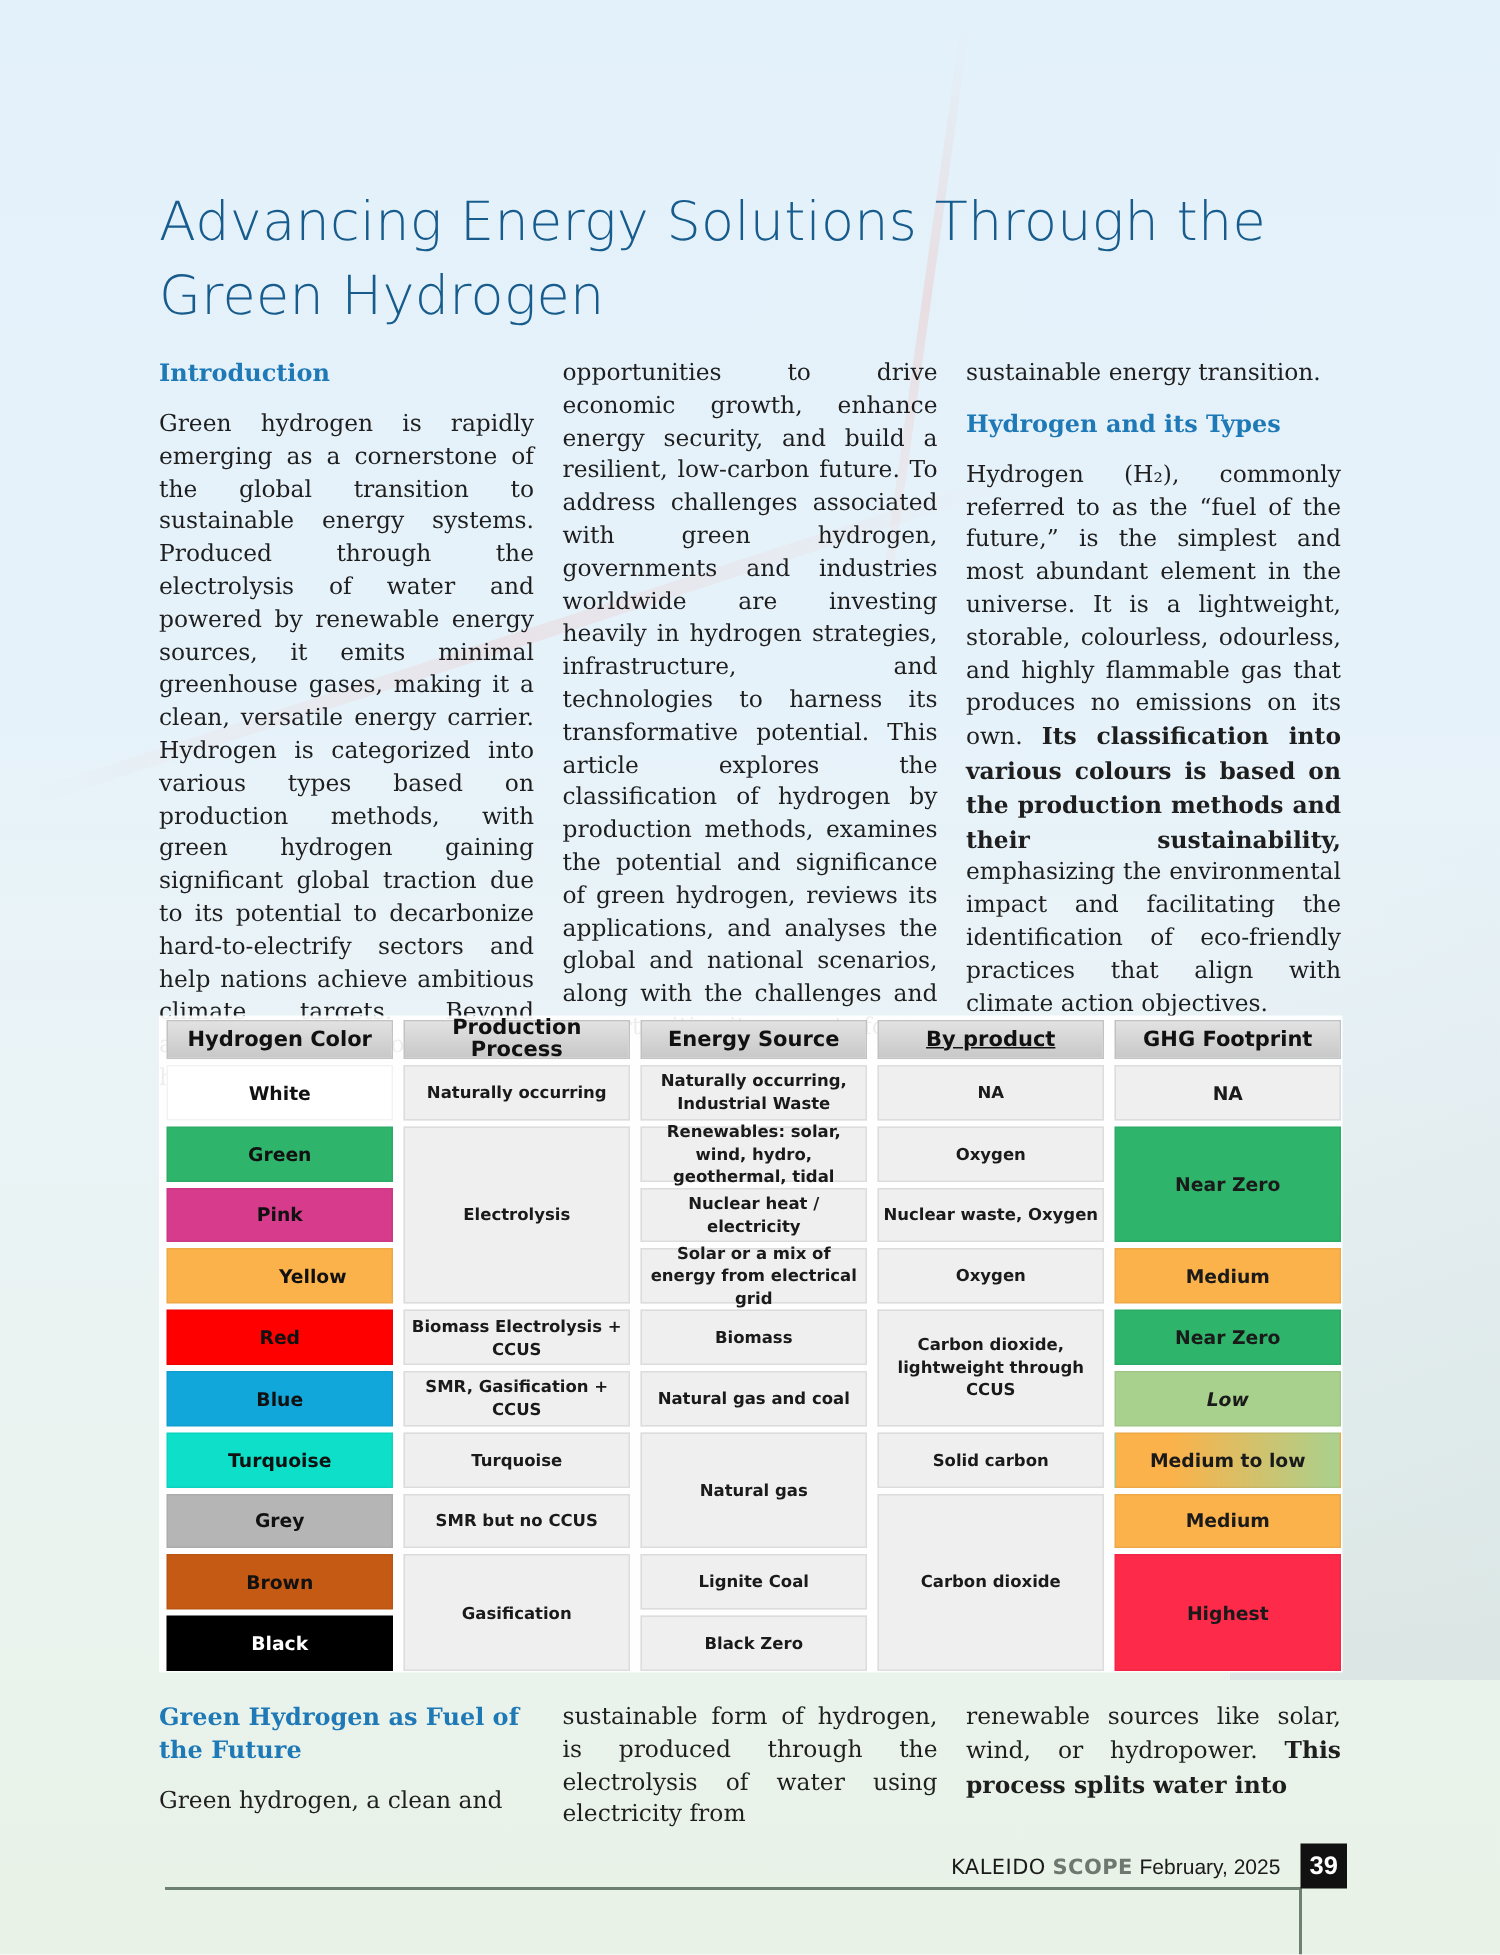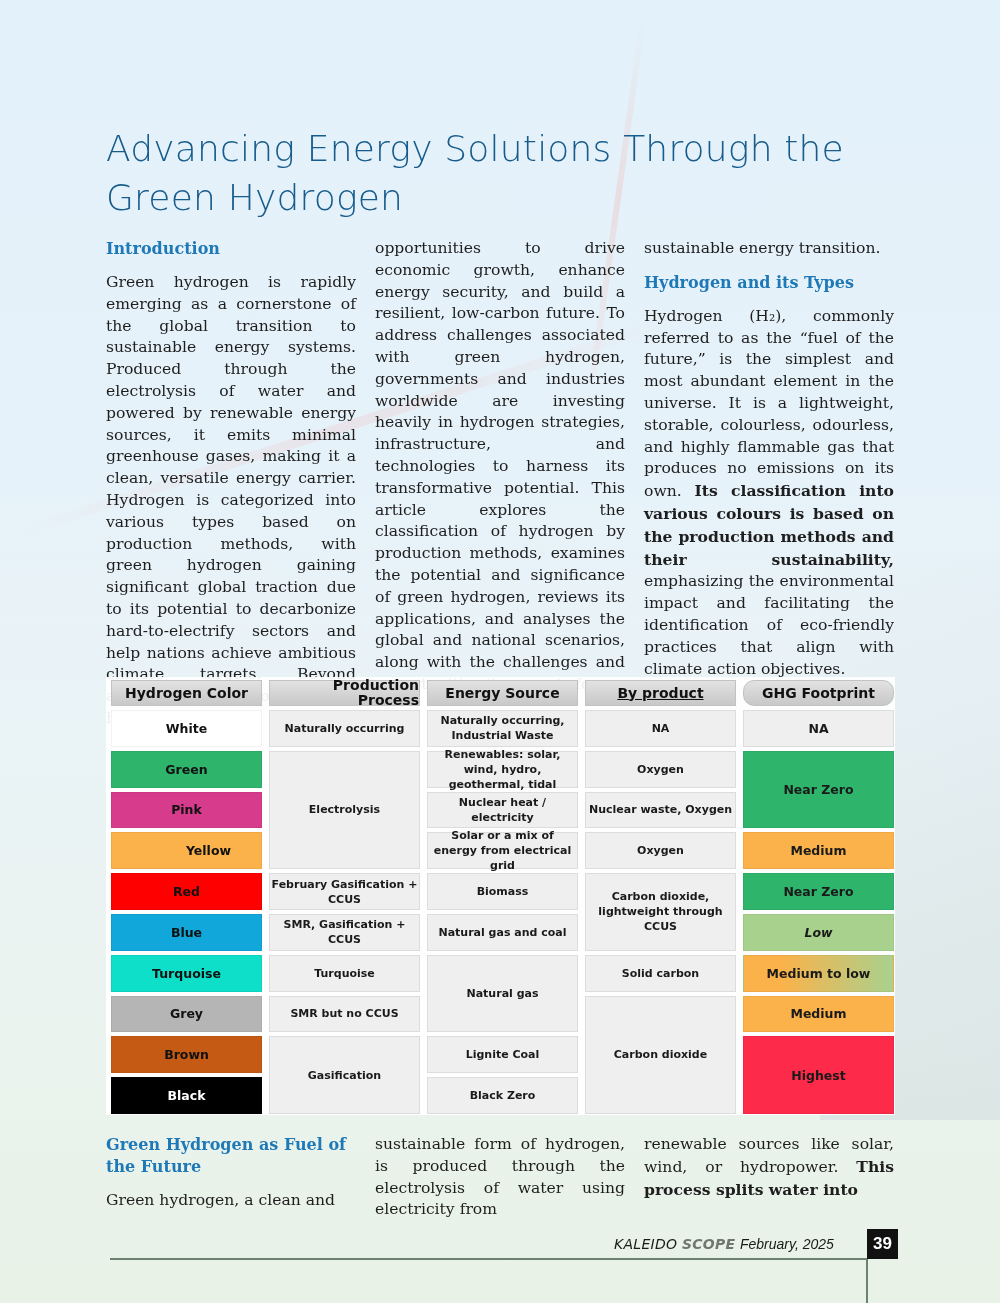--- a/index.html
+++ b/index.html
@@ -70,36 +70,36 @@
   }
   .cell {
     margin: 2px 3px;
     display: flex; align-items: center; justify-content: center; text-align: center;
     background: #efefef; border: 1px solid #dcdcdc;
     font-size: 11px; line-height: 15px; color: #1a1a1a;
   }
   .hdr {
     background: linear-gradient(180deg, #e2e2e2, #c8c8c8);
     border: 1px solid #c2c2c2;
-    font-size: 14px; color: #111; text-align: right;
+    font-size: 14px; color: #111;
   }
   .color-cell { font-size: 12.5px; border: 1px solid rgba(0,0,0,0.05); text-align: center; }
   .ghg { font-size: 12.5px; border: 1px solid rgba(0,0,0,0.05); }
 
   
   .footer-line {
     position: absolute; left: 110px; top: 1258px; width: 758px; height: 2px; background: #6e8070;
   }
   .footer-vline {
     position: absolute; left: 866px; top: 1258px; width: 2px; height: 45px; background: #6e8070;
   }
   .footer-text {
-    position: absolute; left: 614px; top: 1236px;
+    position: absolute; left: 634px; top: 1236px;
     font-family: "DejaVu Sans", "Liberation Sans", sans-serif;
-    font-size: 14px; color: #1a1a1a; white-space: nowrap; font-style: italic;
+    font-size: 14px; color: #1a1a1a; white-space: nowrap;
   }
   .footer-text .mag1 { letter-spacing: 0.3px; }
   .footer-text .mag2 { font-weight: bold; color: #707770; letter-spacing: 0.3px; }
   .footer-text .date { font-family: "Liberation Sans Narrow", "Liberation Sans", sans-serif; font-size: 14px; }
   .page-num {
     position: absolute; left: 867px; top: 1229px; width: 31px; height: 30px;
     background: #111; color: #fff;
     font-family: "Liberation Sans", sans-serif; font-weight: bold; font-size: 17px;
     display: flex; align-items: center; justify-content: center;
   }
@@ -131,34 +131,34 @@
   <div class="heading">Hydrogen and its Types</div>
   <div class="gap-s"></div>
   <p><span>Hydrogen (H₂), commonly referred to as the “fuel of the future,” is the simplest and most abundant element in the universe. It is a lightweight, storable, colourless, odourless, and highly flammable gas that produces no emissions on its own. </span><b>Its classification into various colours is based on the production methods and their sustainability,</b><span> emphasizing the environmental impact and facilitating the identification of eco-friendly practices that align with climate action objectives.</span></p>
 </div>
 
 <div class="htable" id="htable">
     <div class="cell hdr" style="grid-area: 1 / 1 / 2;">Hydrogen Color</div>
     <div class="cell hdr" style="grid-area: 1 / 2 / 2;">Production Process</div>
     <div class="cell hdr" style="grid-area: 1 / 3 / 2;">Energy Source</div>
     <div class="cell hdr" style="grid-area: 1 / 4 / 2; text-decoration: underline;">By product</div>
-    <div class="cell hdr" style="grid-area: 1 / 5 / 2; border-radius: 11px;">GHG Footprint</div>
+    <div class="cell hdr" style="grid-area: 1 / 5 / 2;">GHG Footprint</div>
     <div class="cell color-cell" style="grid-area: 2 / 1 / 3; background: rgb(255, 255, 255); color: rgb(17, 17, 17);">White</div>
     <div class="cell color-cell" style="grid-area: 3 / 1 / 4; background: rgb(46, 181, 107); color: rgb(17, 17, 17);">Green</div>
     <div class="cell color-cell" style="grid-area: 4 / 1 / 5; background: rgb(214, 59, 140); color: rgb(17, 17, 17);">Pink</div>
     <div class="cell color-cell" style="grid-area: 5 / 1 / 6; background: rgb(251, 178, 74); color: rgb(17, 17, 17); padding-left: 44px;">Yellow</div>
     <div class="cell color-cell" style="grid-area: 6 / 1 / 7; background: rgb(254, 0, 0); color: rgb(17, 17, 17);">Red</div>
     <div class="cell color-cell" style="grid-area: 7 / 1 / 8; background: rgb(18, 167, 219); color: rgb(17, 17, 17);">Blue</div>
     <div class="cell color-cell" style="grid-area: 8 / 1 / 9; background: rgb(13, 223, 200); color: rgb(17, 17, 17);">Turquoise</div>
     <div class="cell color-cell" style="grid-area: 9 / 1 / 10; background: rgb(181, 181, 181); color: rgb(17, 17, 17);">Grey</div>
     <div class="cell color-cell" style="grid-area: 10 / 1 / 11; background: rgb(197, 90, 20); color: rgb(17, 17, 17);">Brown</div>
     <div class="cell color-cell" style="grid-area: 11 / 1 / 12; background: rgb(0, 0, 0); color: rgb(255, 255, 255);">Black</div>
     <div class="cell " style="grid-area: 2 / 2 / 3;">Naturally occurring</div>
     <div class="cell " style="grid-area: 3 / 2 / 6;">Electrolysis</div>
-    <div class="cell " style="grid-area: 6 / 2 / 7;">February Gasification + CCUS</div>
+    <div class="cell " style="grid-area: 6 / 2 / 7;">Biomass Electrolysis + CCUS</div>
     <div class="cell " style="grid-area: 7 / 2 / 8;">SMR, Gasification + CCUS</div>
     <div class="cell " style="grid-area: 8 / 2 / 9;">Turquoise</div>
     <div class="cell " style="grid-area: 9 / 2 / 10;">SMR but no CCUS</div>
     <div class="cell " style="grid-area: 10 / 2 / 12;">Gasification</div>
     <div class="cell " style="grid-area: 2 / 3 / 3;">Naturally occurring, Industrial Waste</div>
     <div class="cell " style="grid-area: 3 / 3 / 4;">Renewables: solar, wind, hydro, geothermal, tidal</div>
     <div class="cell " style="grid-area: 4 / 3 / 5;">Nuclear heat / electricity</div>
     <div class="cell " style="grid-area: 5 / 3 / 6;">Solar or a mix of energy from electrical grid</div>
     <div class="cell " style="grid-area: 6 / 3 / 7;">Biomass</div>
     <div class="cell " style="grid-area: 7 / 3 / 8;">Natural gas and coal</div>

